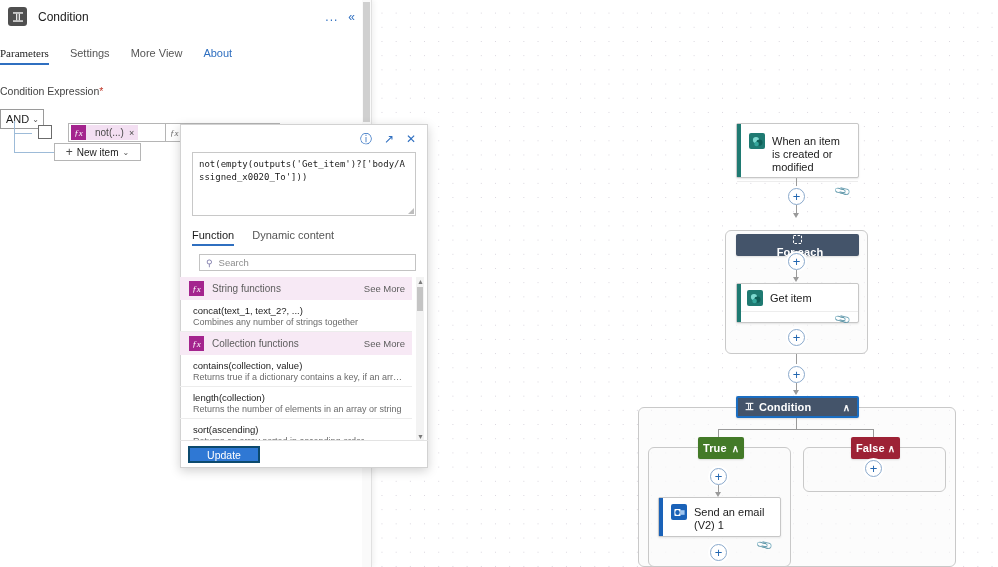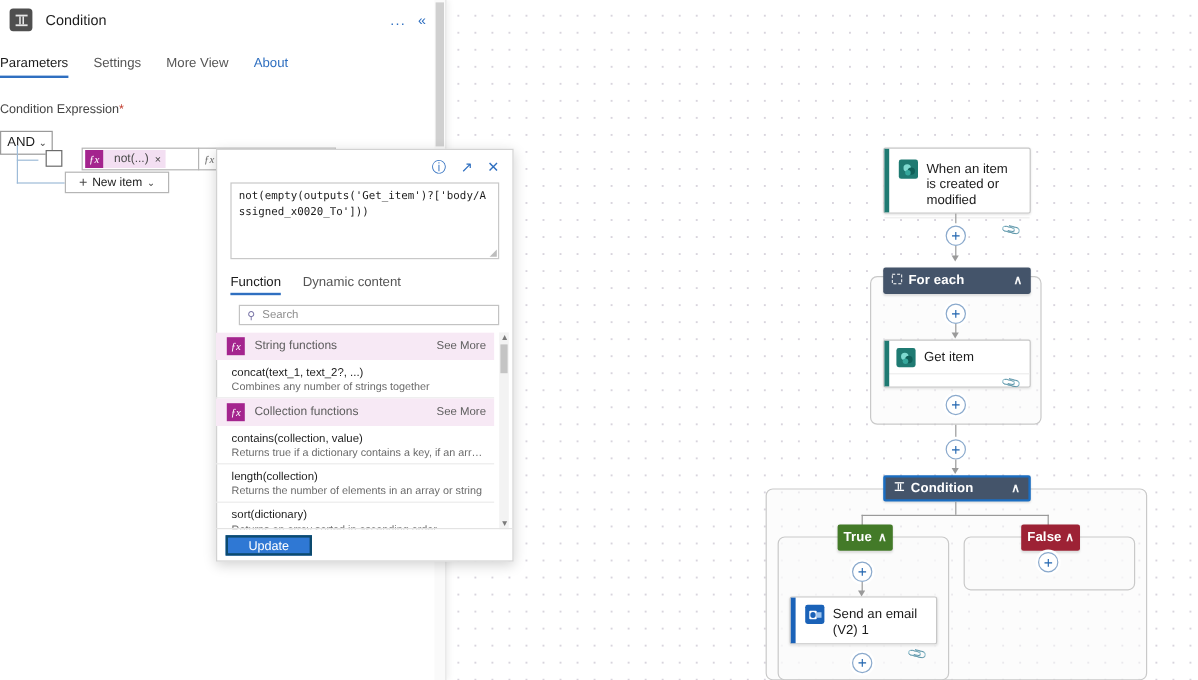--- a/index.html
+++ b/index.html
@@ -129,21 +129,21 @@
     letter-spacing: 1px;
   }
   #tabs {
     display: flex; gap: 0; padding: 0 0 0 0; margin-top: 10px;
     border-bottom: 0;
   }
   .tab {
     padding: 4px 11px 6px 0; margin-right: 10px;
     font-size: 11px; color: #555555; position: relative;
   }
-  .tab.active { color: #1b1b1b; }
+  .tab.active { color: #1b1b1b; font-family: Liberation Serif, serif; }
   .tab.active::after {
     content:""; position: absolute; left: 0; right: 11px; bottom: 0;
     height: 2px; background: #2f6fc0;
   }
   .tab.link { color: #2f6fc0; }
 
   #field-label {
     margin-top: 20px; font-size: 10.5px; color: #444444;
   }
   .req { color: #c0392b; }
@@ -319,21 +319,21 @@
         <span class="paperclip">📎</span>
       </div>
     </div>
 
     <div class="vline" style="left:796px; top:178px; height:18px;"></div>
     <div class="plus" style="left:788px; top:188px;">+</div>
     <div class="vline" style="left:796px; top:205px; height:10px;"></div>
     <div class="arrow-d" style="left:793px; top:213px;"></div>
 
     <div class="scope" style="left:725px; top:230px; width:143px; height:124px;"></div>
-    <div class="scope-header hdr-foreach" style="left:736px; top:223px; width:123px;">
+    <div class="scope-header hdr-foreach" style="left:736px; top:234px; width:123px;flex-direction:column;">
       <span>
         <svg width="9" height="9" viewBox="0 0 9 9">
             <rect x="0.5" y="0.5" width="8" height="8" fill="none" stroke="#ffffff" stroke-width="1" stroke-dasharray="2.5 1.6"></rect>
           </svg>
       </span>
       <span class="sh-label">For each</span>
       <span class="chev">∧</span>
     </div>
 
     <div class="plus" style="left:788px; top:253px;">+</div>
@@ -516,21 +516,21 @@
     </div>
     <div class="fn-item">
       <div class="fn-sig">contains(collection, value)</div>
       <div class="fn-desc">Returns true if a dictionary contains a key, if an array co...</div>
     </div>
     <div class="fn-item">
       <div class="fn-sig">length(collection)</div>
       <div class="fn-desc">Returns the number of elements in an array or string</div>
     </div>
     <div class="fn-item">
-      <div class="fn-sig">sort(dictionary)</div>
+      <div class="fn-sig">sort(ascending)</div>
       <div class="fn-desc">Returns an array sorted in ascending order</div>
     </div>
   </div>
 
   <div id="fn-scroll">
     <span class="sc-arrow" style="top:1px;">▲</span>
     <div class="thumb"></div>
     <span class="sc-arrow" style="bottom:1px;">▼</span>
   </div>
 

